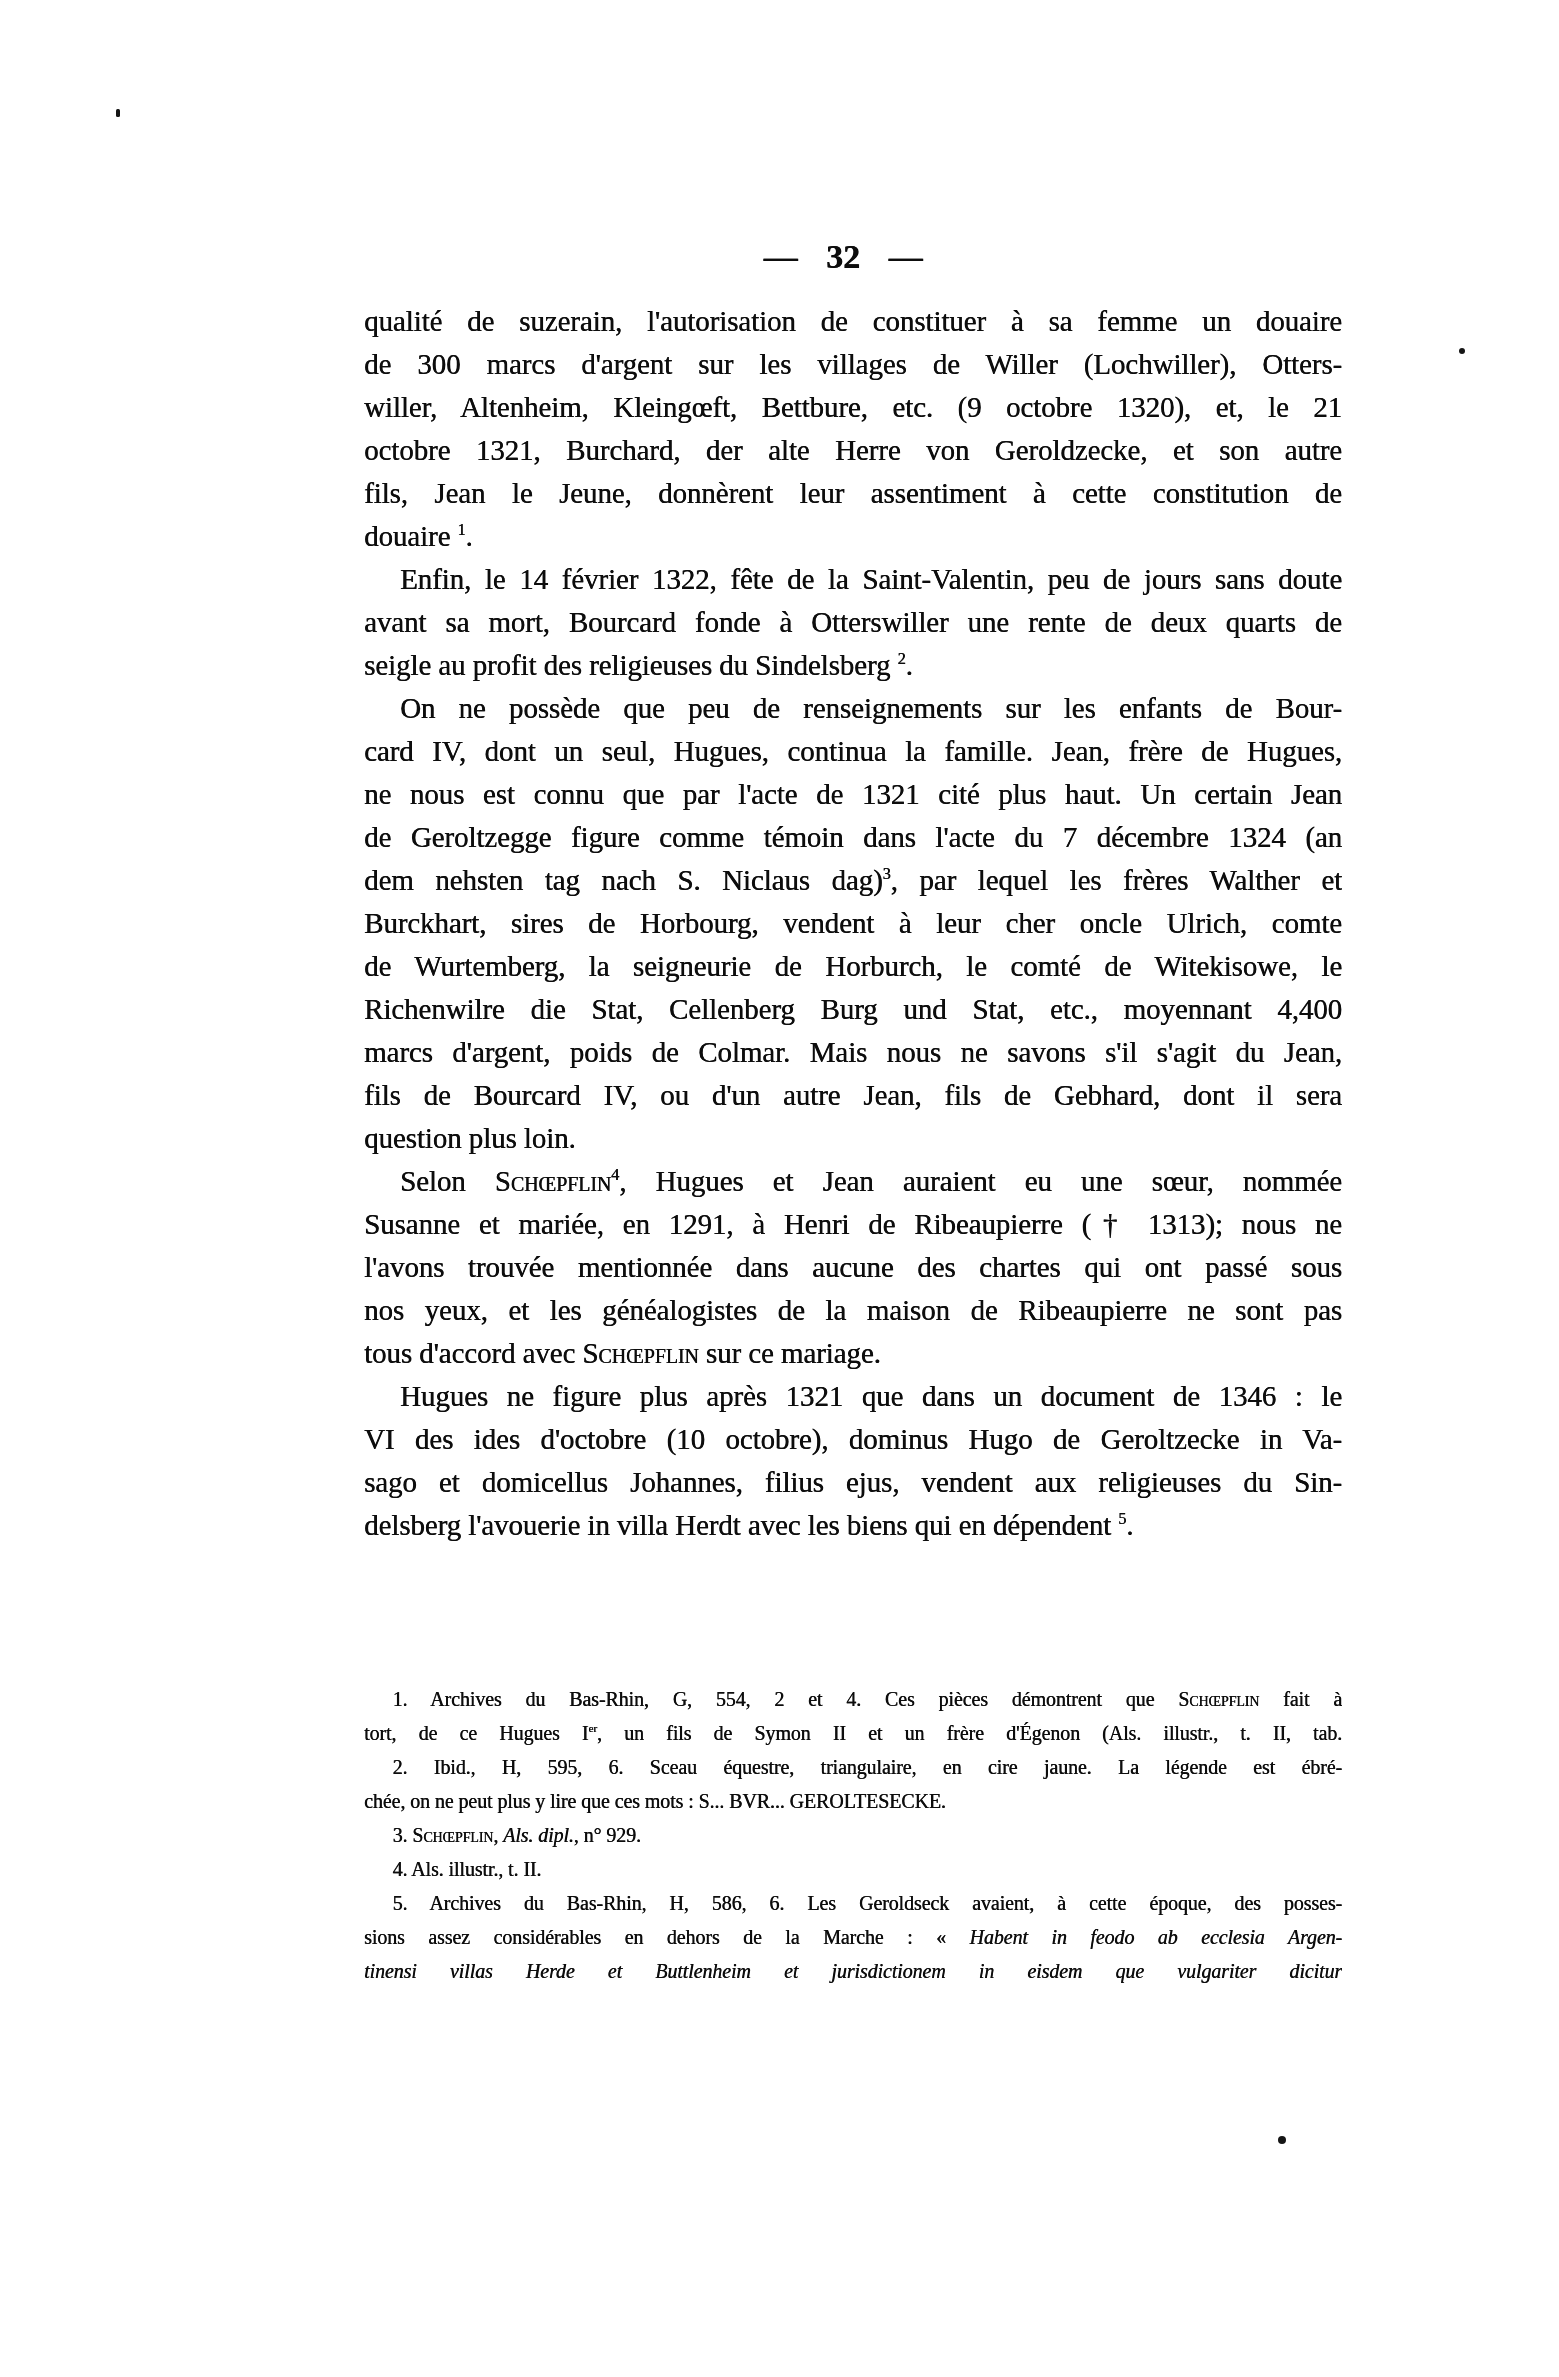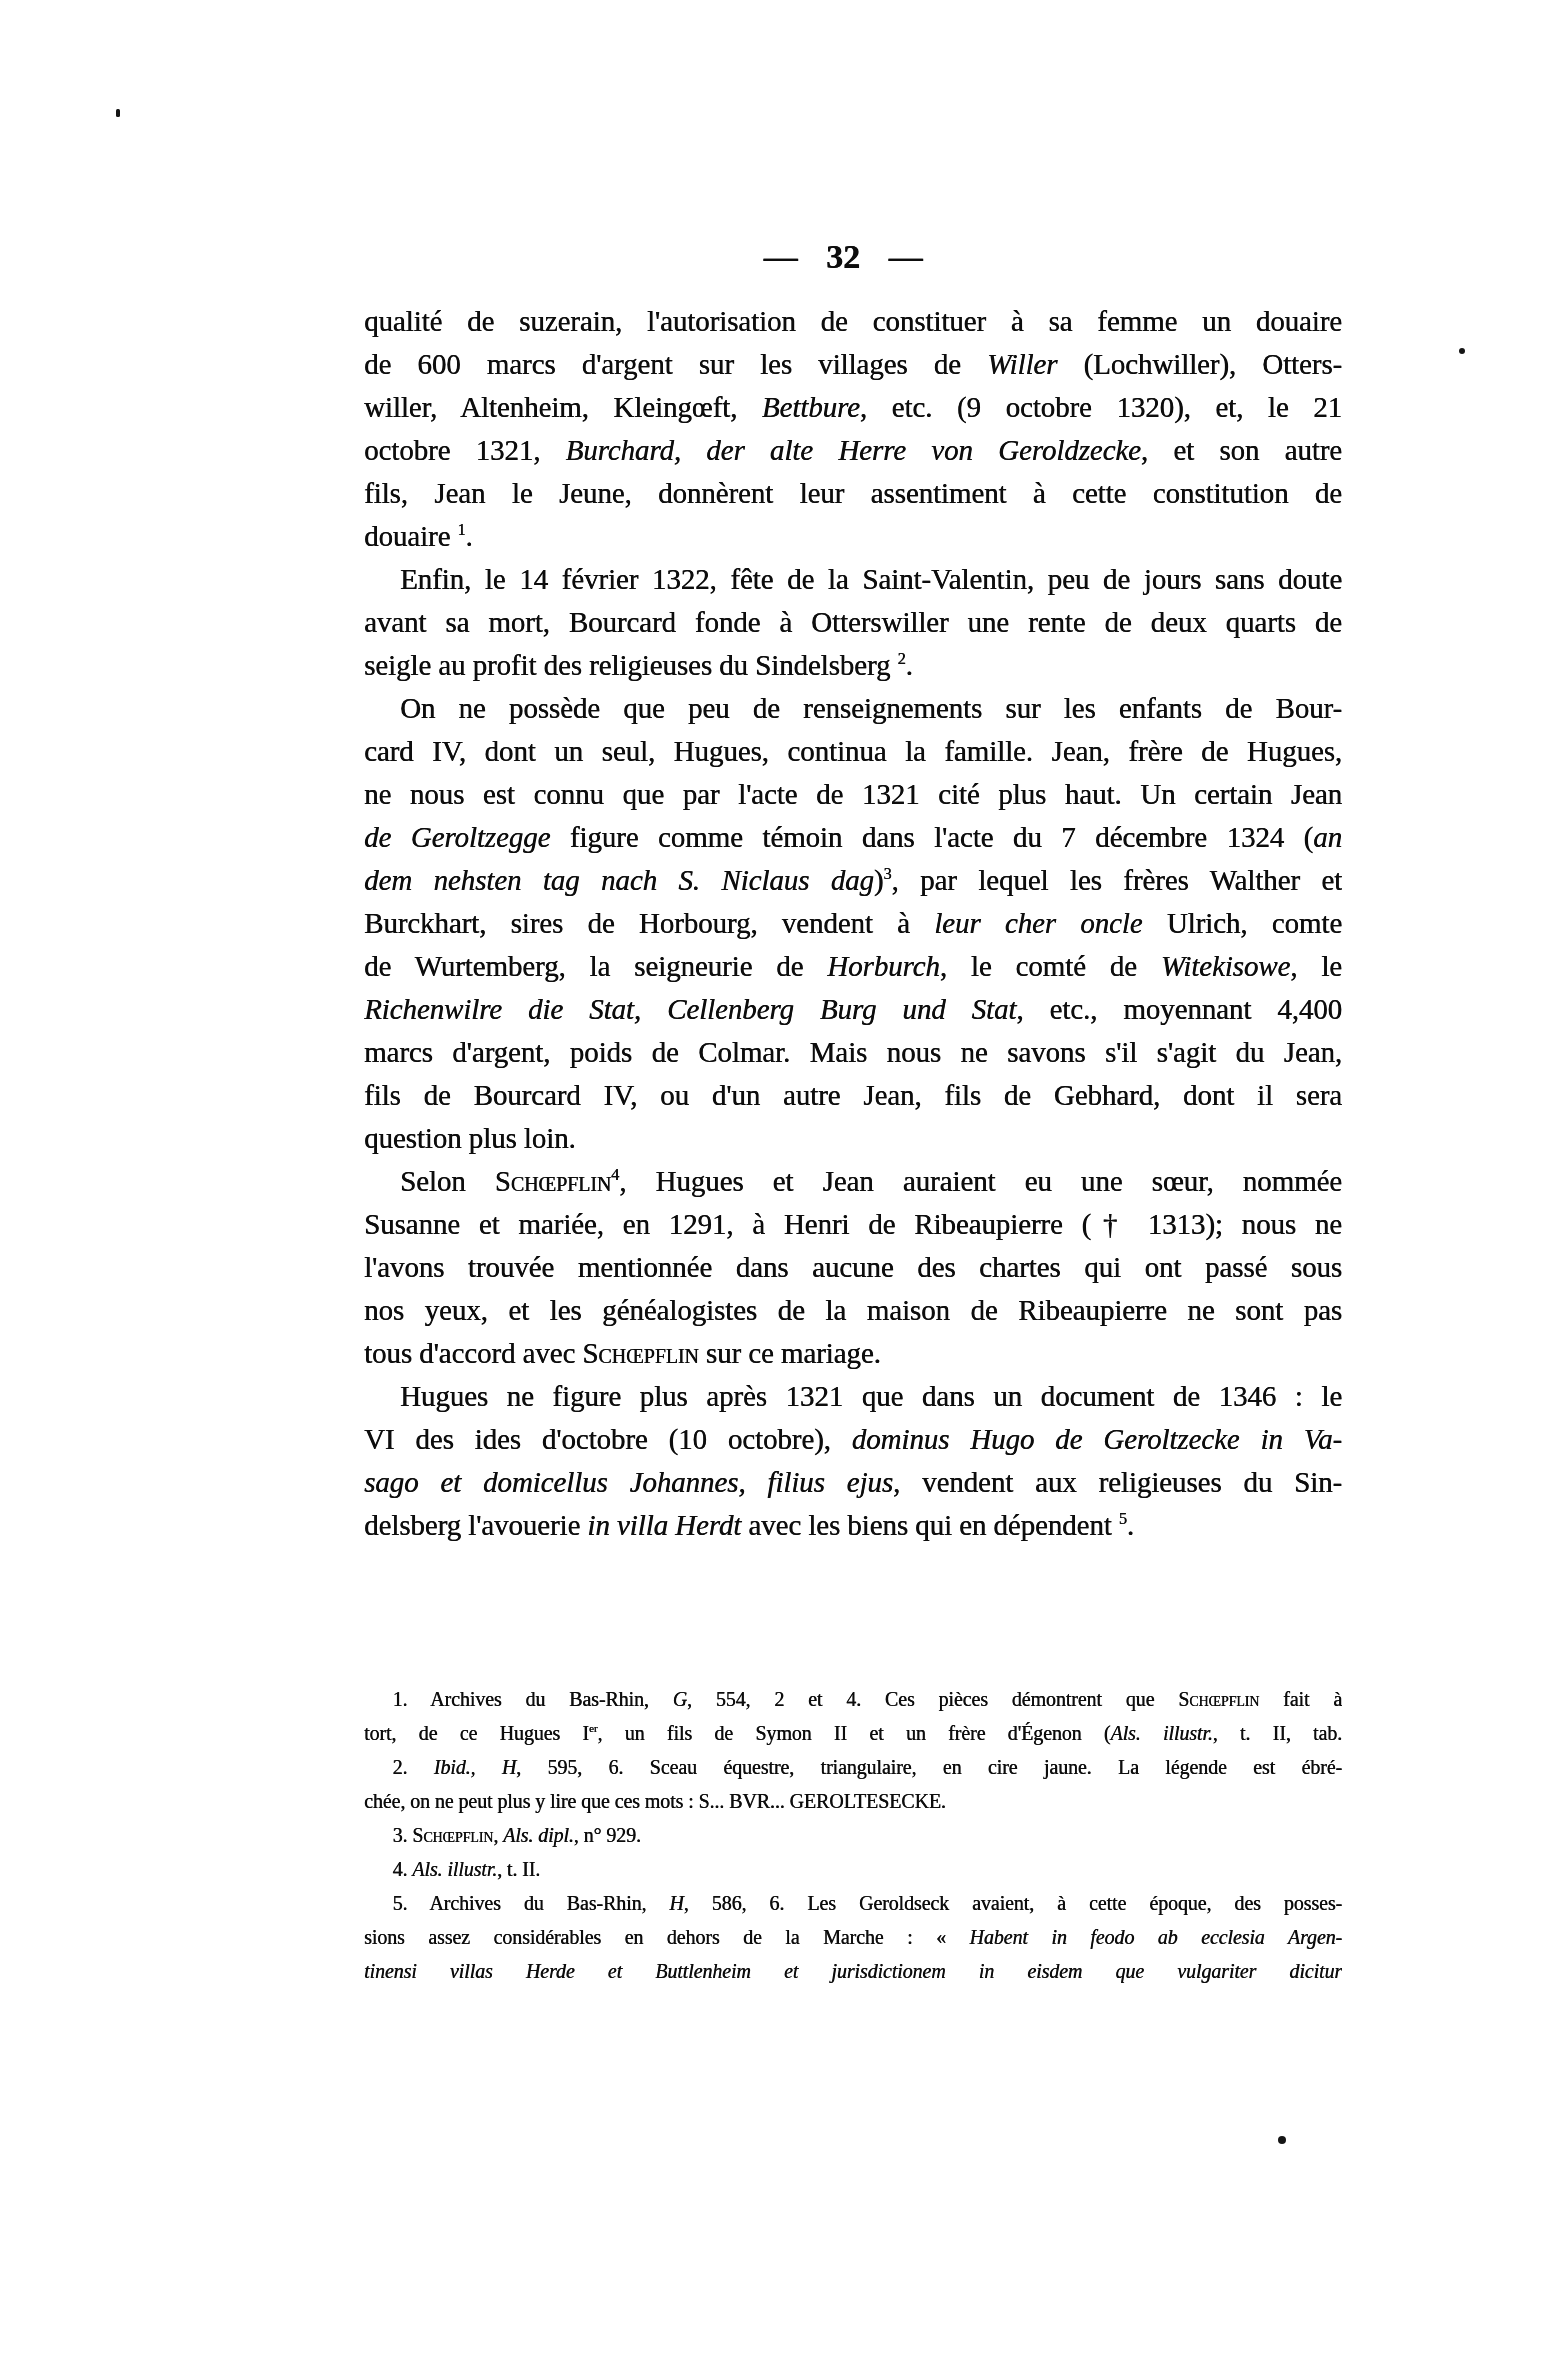--- a/index.html
+++ b/index.html
@@ -31,21 +31,21 @@
   }
   .line{
     text-align:justify;
     text-align-last:justify;
     height:43px;overflow:hidden;margin-left:20px;
   }
   .foot .line{height:34px;}
   .line.end{text-align-last:left;}
   .main .line.ind{text-indent:36px;}
   .foot .line.ind{text-indent:28.5px;}
-  .it{font-style:italic;}
+  .it{}
   .bi{font-style:italic;font-weight:normal;}
   .sc{font-variant:small-caps;}
   .sup{font-size:56%;vertical-align:super;line-height:0;}
   .speck{position:absolute;background:#151515;border-radius:50%;}
   .speck.s1{left:1459px;top:348px;width:6px;height:6px;}
   .speck.s2{left:1278px;top:2136px;width:8.2px;height:8.2px;}
   .speck.s3{left:116px;top:109px;width:3.7px;height:8.2px;border-radius:1.5px;}
 </style>
 </head>
 <body>
@@ -54,21 +54,21 @@
 
   <div class="pagenum">
     <span class="dash">—</span>
     <span class="num">32</span>
     <span class="dash">—</span>
   </div>
 
   <div class="main" id="main-text">
       <div>
         <div class="line"><span>qualité de suzerain, l'autorisation de constituer à sa femme un douaire</span></div>
-        <div class="line"><span>de 600 marcs d'argent sur les villages de </span><span class="it">Willer</span><span> (Lochwiller), Otters-</span></div>
+        <div class="line"><span>de 300 marcs d'argent sur les villages de </span><span class="it">Willer</span><span> (Lochwiller), Otters-</span></div>
         <div class="line"><span>willer, Altenheim, Kleingœft, </span><span class="it">Bettbure</span><span>, etc. (9 octobre 1320), et, le 21</span></div>
         <div class="line"><span>octobre 1321, </span><span class="it">Burchard, der alte Herre von Geroldzecke</span><span>, et son autre</span></div>
         <div class="line"><span>fils, Jean le Jeune, donnèrent leur assentiment à cette constitution de</span></div>
         <div class="line end"><span>douaire </span><span class="sup">1</span><span>.</span></div>
       </div>
       <div>
         <div class="line ind"><span>Enfin, le 14 février 1322, fête de la Saint-Valentin, peu de jours sans doute</span></div>
         <div class="line"><span>avant sa mort, Bourcard fonde à Otterswiller une rente de deux quarts de</span></div>
         <div class="line end"><span>seigle au profit des religieuses du Sindelsberg </span><span class="sup">2</span><span>.</span></div>
       </div>

